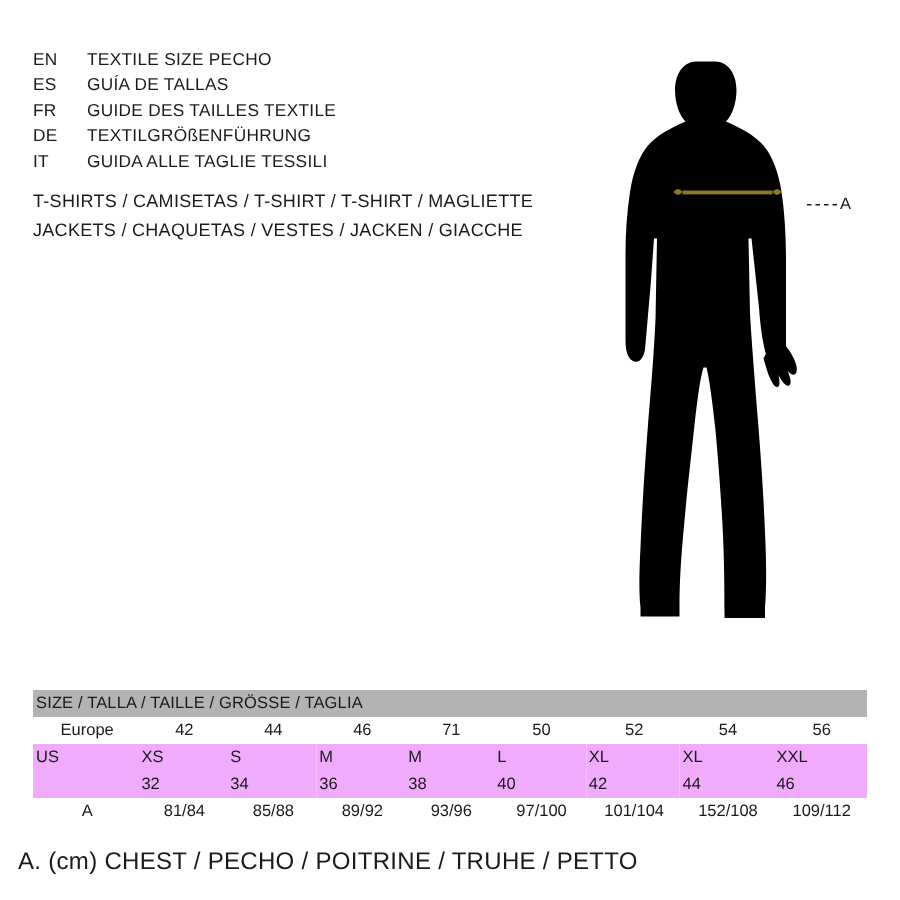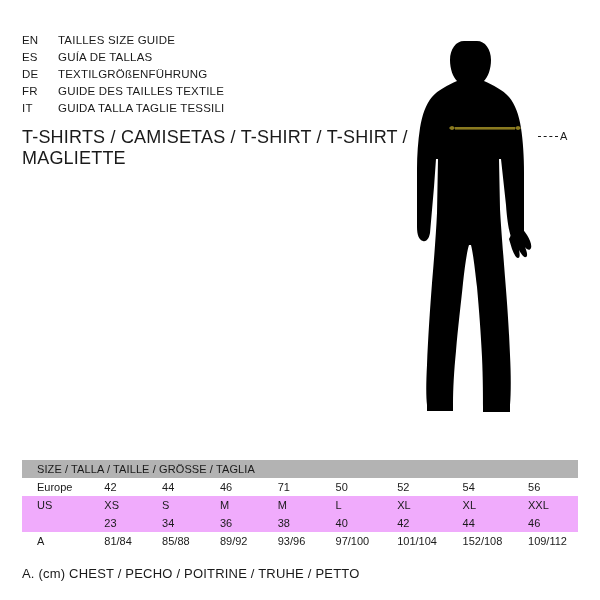--- a/index.html
+++ b/index.html
@@ -46,21 +46,21 @@
   }
 
   
   .categories {
     position: absolute;
     left: 22px;
     top: 110px;
     width: 400px;
   }
   .cat-line {
-    font-size: 18px;
+    font-size: 12px;
     letter-spacing: 0.2px;
     height: 19px;
     color: #1a1a1a;
   }
 
   
   .figure-wrap {
     position: absolute;
     left: 400px;
     top: 10px;
@@ -100,82 +100,84 @@
   table.size-table {
     position: absolute;
     left: 22px;
     top: 443px;
     width: 556px;
     border-collapse: collapse;
     font-size: 11px;
   }
   table.size-table td {
     height: 18px;
-    padding: 0 0 0 15px;
+    padding: 0 0 0 2px;
     vertical-align: middle;
     color: #1a1a1a;
     white-space: nowrap;
   }
   tr.row-head td {
     background: #b3b3b3;
     font-size: 11px;
     letter-spacing: 0.1px;
   }
   tr.row-shade td {
     background: #f0abfc;
   }
   tr.row-plain td {
     background: #ffffff;
+    text-align: center;
   }
   .col-label {
     width: 80px;
   }
   .col-val {
     width: 68px;
   }
 
   .footnote {
     position: absolute;
-    left: 22px;
+    left: 12px;
     top: 549px;
-    font-size: 13px;
+    font-size: 16px;
     letter-spacing: 0.2px;
     color: #1a1a1a;
   }
 </style>
 </head>
 <body>
 
 <div class="page">
 
   <div class="lang-block">
     <div class="lang-row">
       <span class="lang-code">EN</span>
-      <span class="lang-text">TAILLES SIZE GUIDE</span>
+      <span class="lang-text">TEXTILE SIZE PECHO</span>
     </div>
     <div class="lang-row">
       <span class="lang-code">ES</span>
       <span class="lang-text">GUÍA DE TALLAS</span>
     </div>
     <div class="lang-row">
+      <span class="lang-code">FR</span>
+      <span class="lang-text">GUIDE DES TAILLES TEXTILE</span>
+    </div>
+    <div class="lang-row">
       <span class="lang-code">DE</span>
       <span class="lang-text">TEXTILGRÖßENFÜHRUNG</span>
     </div>
     <div class="lang-row">
-      <span class="lang-code">FR</span>
-      <span class="lang-text">GUIDE DES TAILLES TEXTILE</span>
-    </div>
-    <div class="lang-row">
       <span class="lang-code">IT</span>
-      <span class="lang-text">GUIDA TALLA TAGLIE TESSILI</span>
+      <span class="lang-text">GUIDA ALLE TAGLIE TESSILI</span>
     </div>
   </div>
 
   <div class="categories">
     <div class="cat-line">T-SHIRTS / CAMISETAS / T-SHIRT / T-SHIRT / MAGLIETTE</div>
+    <div class="cat-line">JACKETS / CHAQUETAS / VESTES / JACKEN / GIACCHE</div>
   </div>
 
   <div class="figure-wrap">
     <svg class="figure-svg" width="200" height="390" viewBox="0 0 200 390">
       <path fill="#000000" d="
         M 64,14
         C 56,14 50,22 50,33
         C 50,42 53,50 57,54
         C 48,58 38,63 32,70
         C 26,77 22,88 20,101
@@ -261,21 +263,21 @@
         <td class="col-val">S</td>
         <td class="col-val">M</td>
         <td class="col-val">M</td>
         <td class="col-val">L</td>
         <td class="col-val">XL</td>
         <td class="col-val">XL</td>
         <td class="col-val">XXL</td>
       </tr>
       <tr class="row-shade">
         <td class="col-label"></td>
-        <td class="col-val">23</td>
+        <td class="col-val">32</td>
         <td class="col-val">34</td>
         <td class="col-val">36</td>
         <td class="col-val">38</td>
         <td class="col-val">40</td>
         <td class="col-val">42</td>
         <td class="col-val">44</td>
         <td class="col-val">46</td>
       </tr>
       <tr class="row-plain">
         <td class="col-label">A</td>

